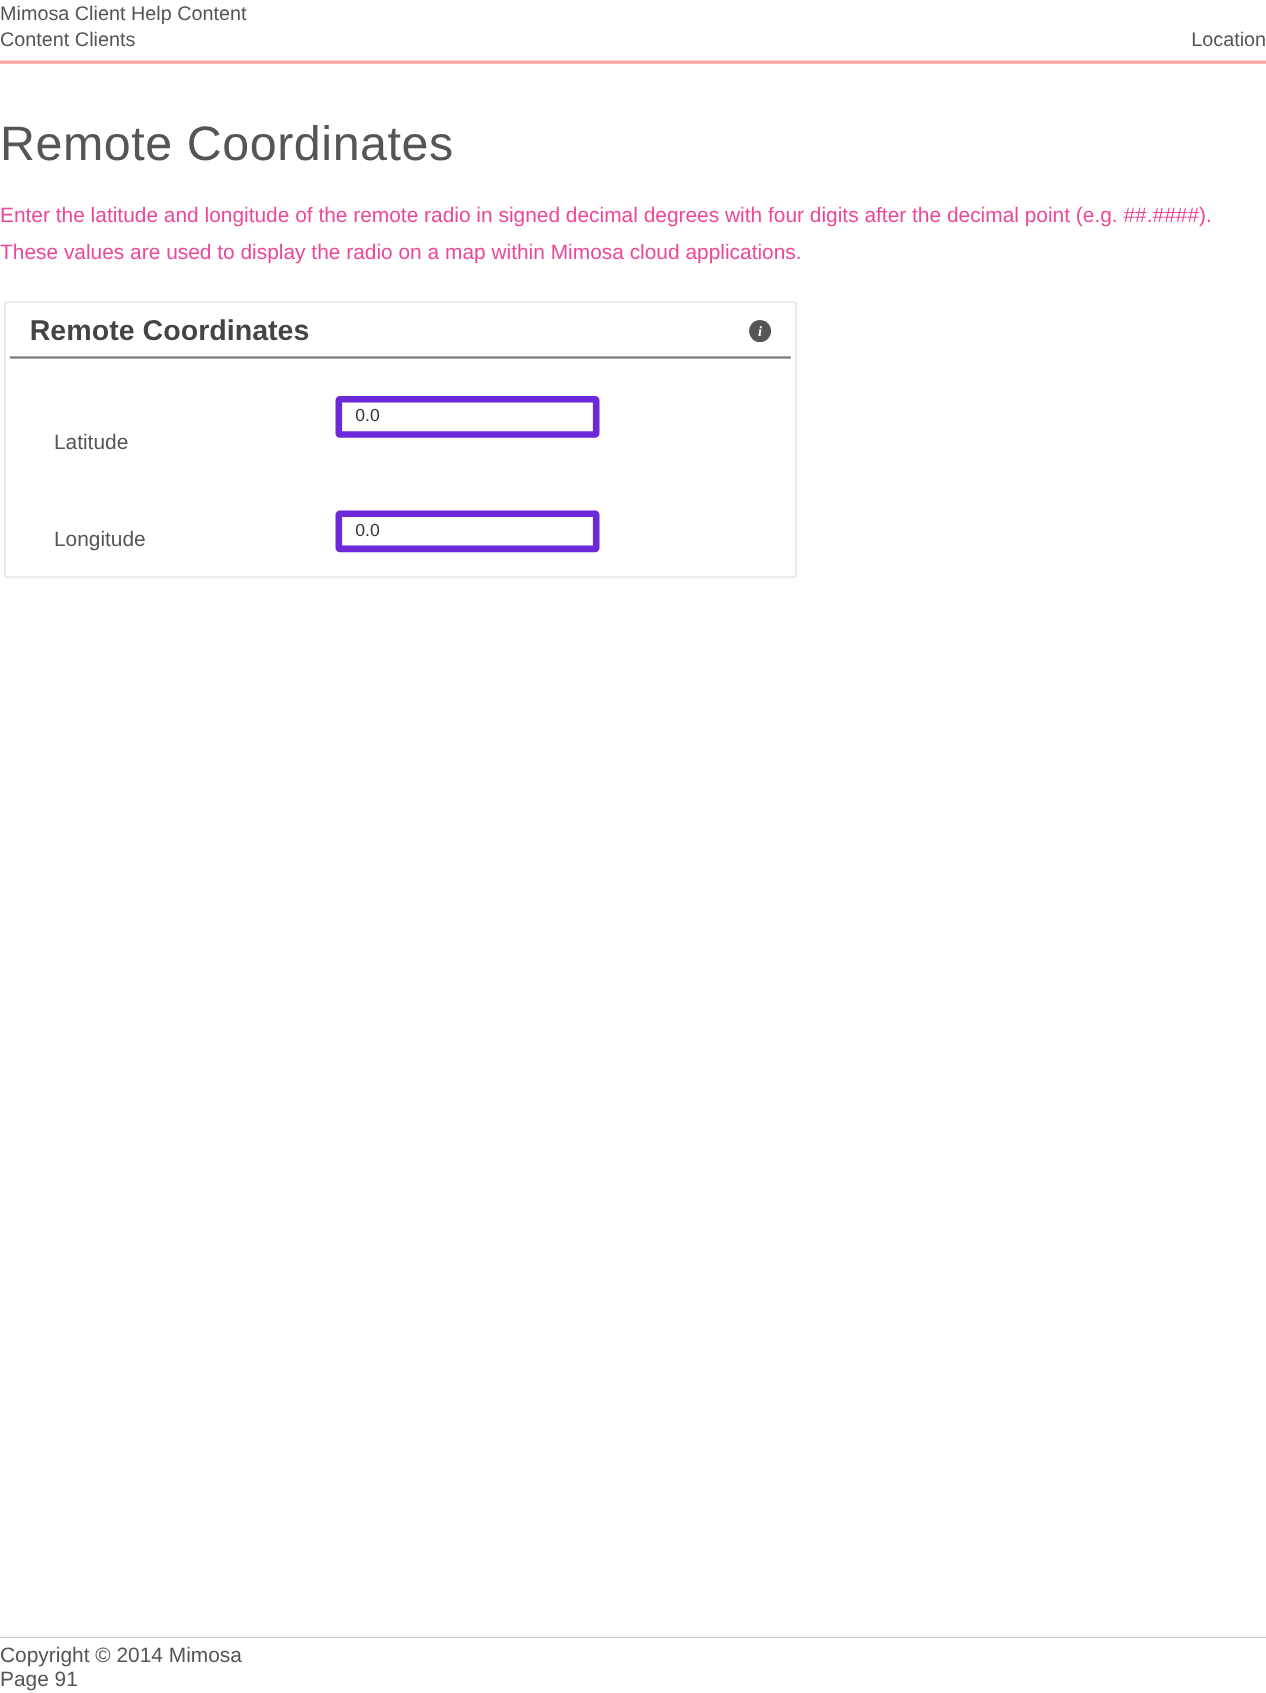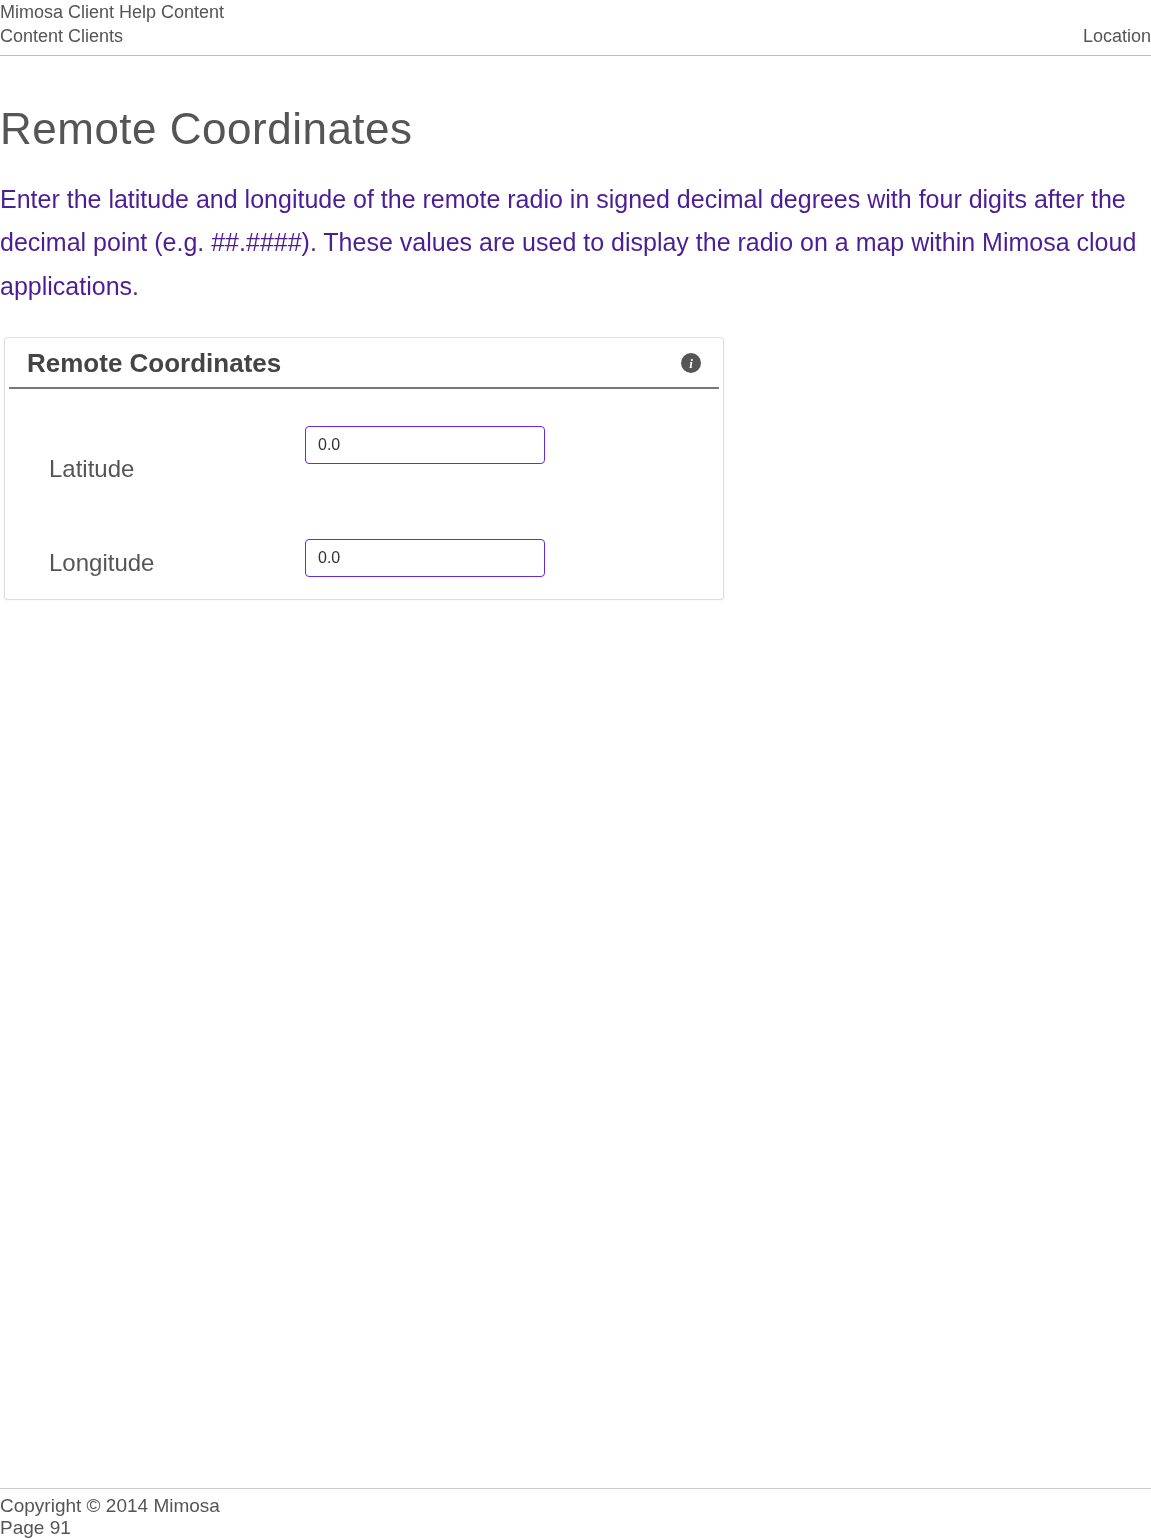--- a/index.html
+++ b/index.html
@@ -5,21 +5,21 @@
   * { box-sizing: border-box; margin: 0; padding: 0; }
   html, body { width: 1151px; height: 1539px; }
   body {
     font-family: "Segoe UI", "Helvetica Neue", Arial, sans-serif;
     color: #4a4a4a;
     position: relative;
     background: #fff;
   }
   .header {
     padding: 0 0 6px 0;
-    border-bottom: 1px solid #fca5a5;
+    border-bottom: 3px solid #fca5a5;
   }
   .header-row {
     display: flex;
     justify-content: space-between;
     align-items: baseline;
     font-size: 18px;
     color: #555;
     line-height: 1.35;
   }
   .header-row .left { }
@@ -28,23 +28,23 @@
     padding-top: 48px;
   }
   h1.page-title {
     font-size: 44px;
     font-weight: 400;
     color: #555;
     margin-bottom: 24px;
     letter-spacing: 0.5px;
   }
   p.intro {
-    font-size: 25px;
+    font-size: 19px;
     line-height: 1.75;
-    color: #4c1d95;
+    color: #ec4899;
     margin-bottom: 28px;
   }
   .panel {
     width: 720px;
     border: 1px solid #ddd;
     border-radius: 3px;
     background: #fff;
     box-shadow: 0 1px 2px rgba(0,0,0,0.03);
     margin-left: 4px;
   }
@@ -81,28 +81,28 @@
   }
   .field-row {
     display: flex;
     align-items: center;
     margin-bottom: 18px;
   }
   .field-row:last-child { margin-bottom: 0; align-items: flex-end; }
   .field-label {
     width: 280px;
     padding-left: 24px;
-    font-size: 24px;
+    font-size: 19px;
     color: #555;
     margin-top: 48px;
   }
   .field-input {
     width: 240px;
     height: 38px;
-    border: 1px solid #6d28d9;
+    border: 6px solid #6d28d9;
     border-radius: 4px;
     padding: 0 12px;
     font-size: 16px;
     color: #333;
     background: #fff;
   }
   .footer {
     position: absolute;
     left: 0;
     right: 0;

